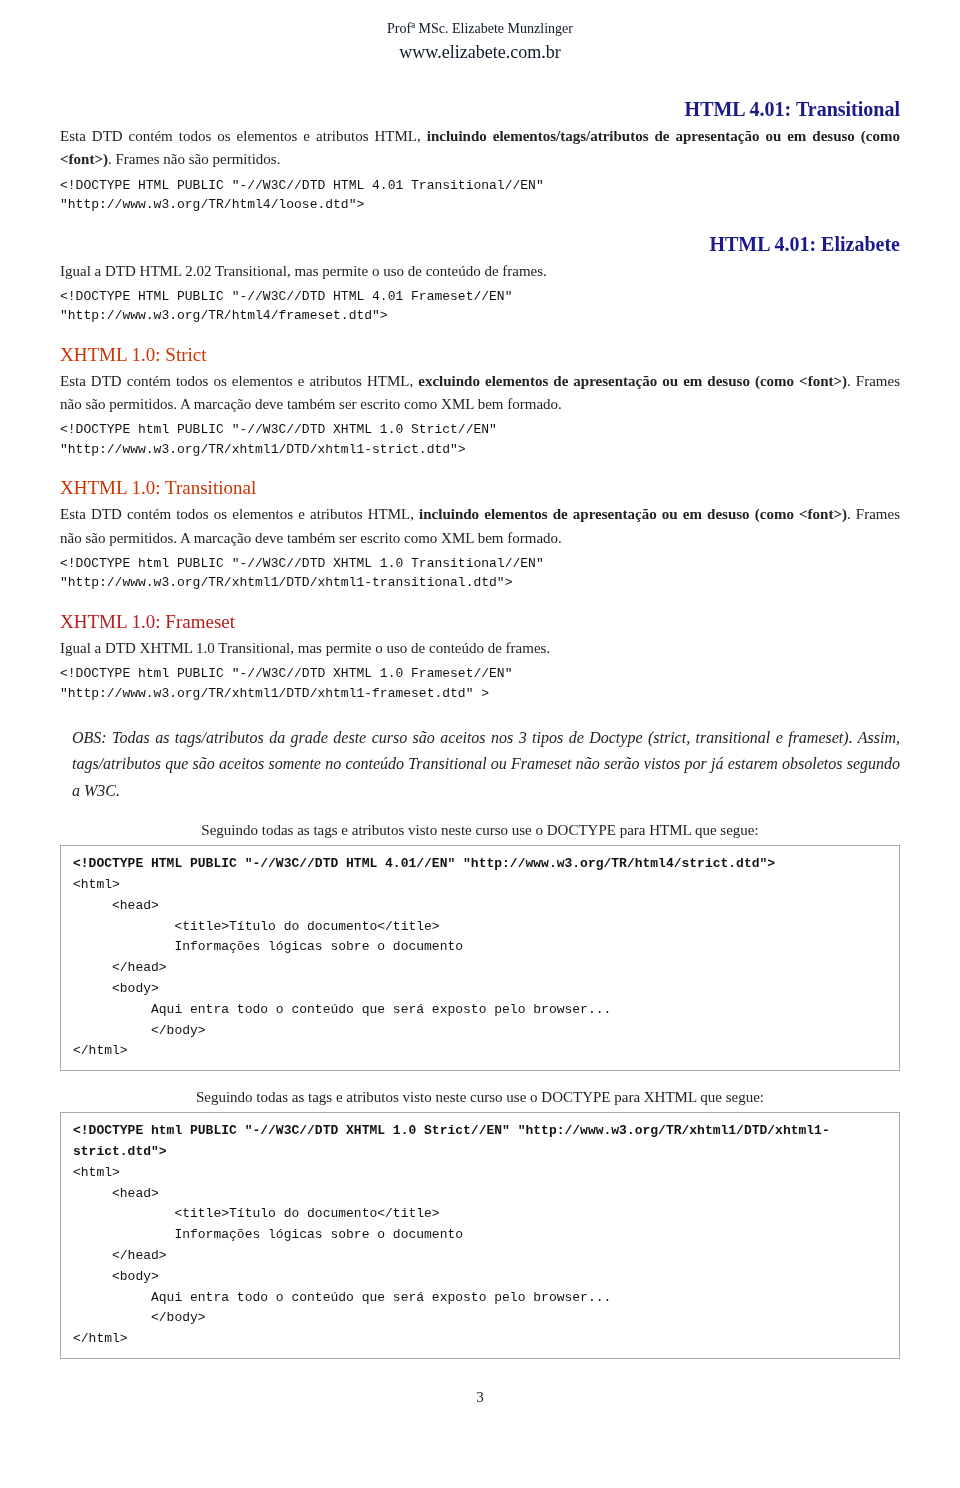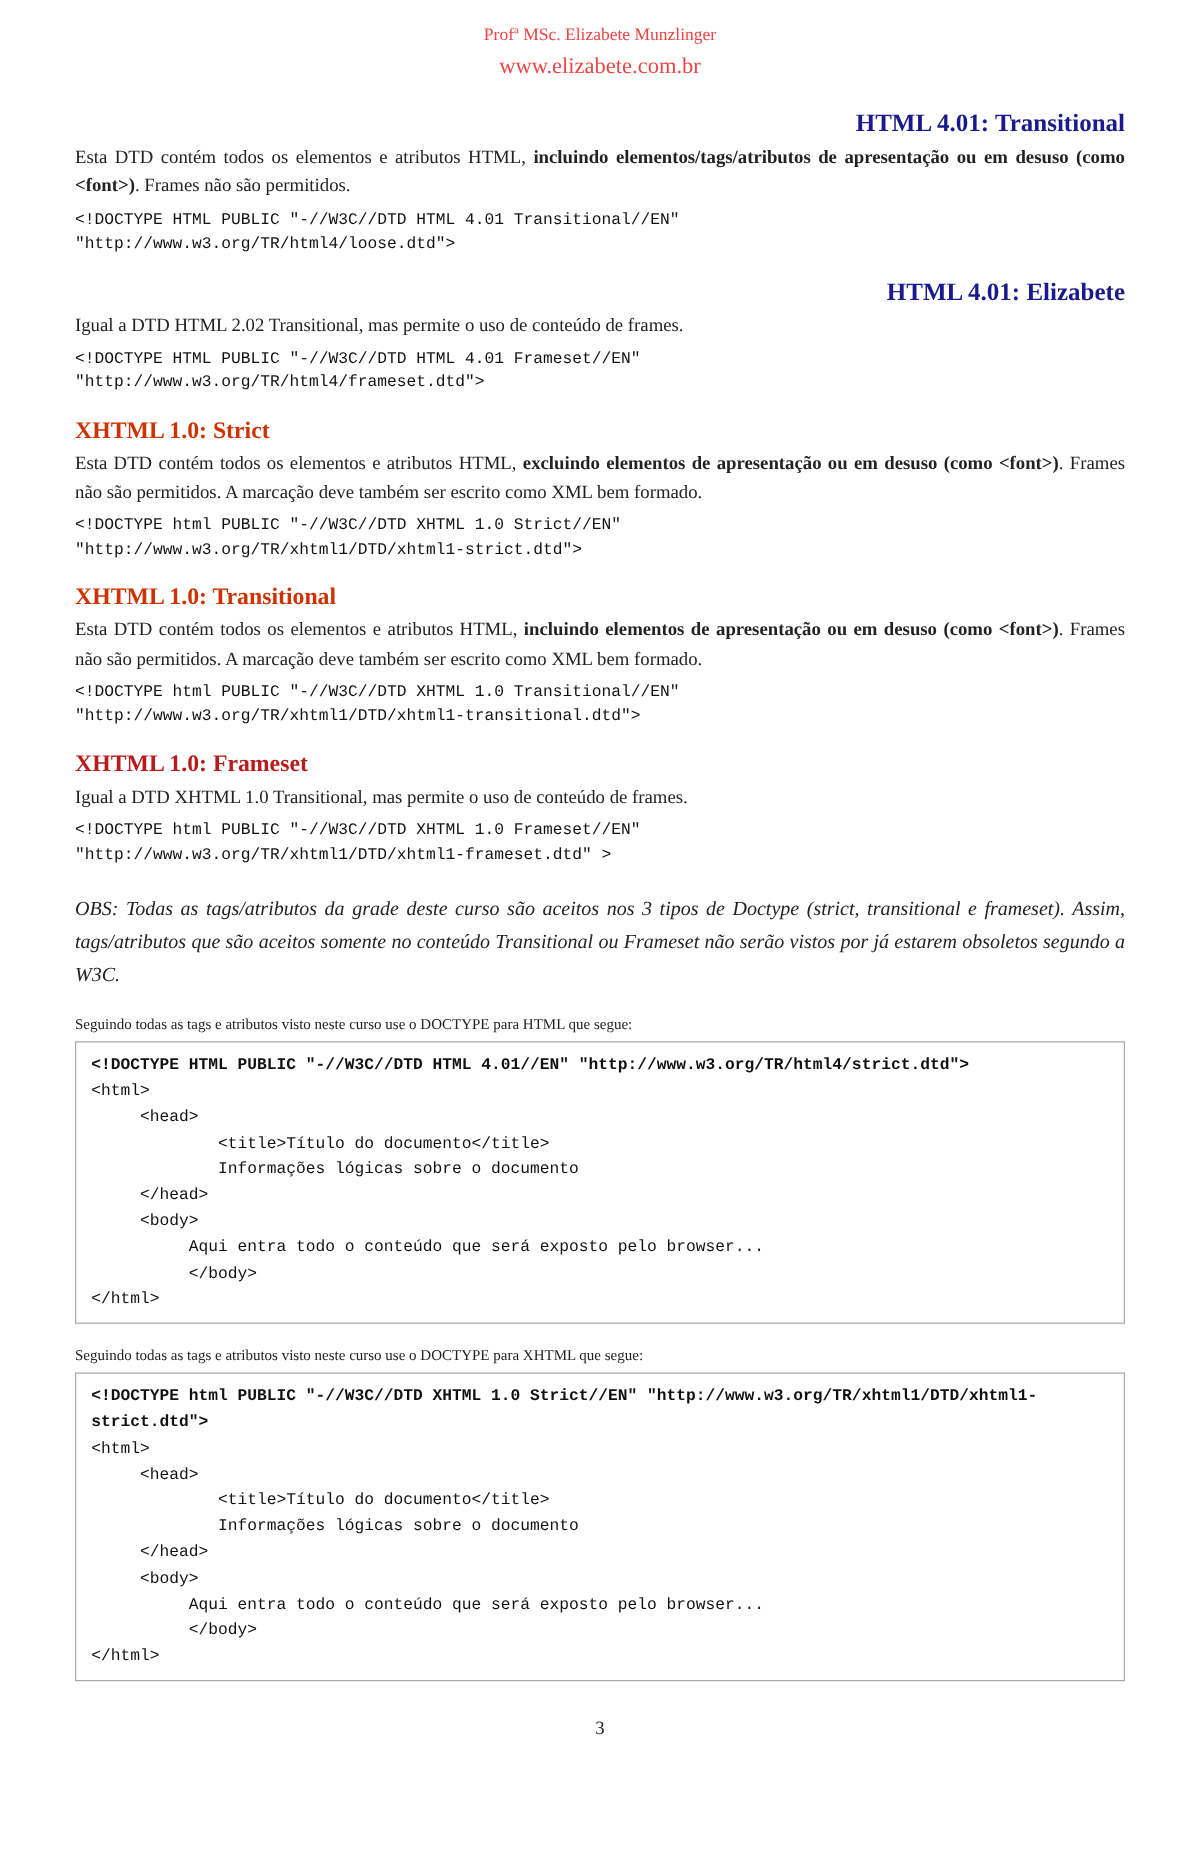--- a/index.html
+++ b/index.html
@@ -7,44 +7,44 @@
       background: #fff;
       font-family: Georgia, 'Times New Roman', serif;
       font-size: 15px;
       color: #222;
       width: 960px;
       min-height: 1488px;
       padding: 18px 60px 40px 60px;
     }
     .page-header {
       text-align: center;
-      margin-bottom: 22px;
+      margin-bottom: 32px;
       font-size: 13.5px;
-      color: #ef4444;
+      color: #0f172a;
       line-height: 1.5;
     }
     .page-header .name {
       font-size: 14px;
     }
     .page-header .url {
       font-size: 18px;
     }
     h2 {
       font-family: Georgia, serif;
       font-size: 20px;
       font-weight: bold;
       color: #1a1a8c;
       margin-top: 18px;
       margin-bottom: 4px;
       text-align: right;
     }
     h3 {
       font-family: Georgia, serif;
       font-size: 19px;
-      font-weight: bold;
+      font-weight: normal;
       color: #cc3300;
       margin-top: 18px;
       margin-bottom: 4px;
     }
     .section-body {
       font-size: 15px;
       line-height: 1.55;
       text-align: justify;
       margin-bottom: 4px;
     }
@@ -57,25 +57,25 @@
       line-height: 1.5;
       color: #111;
       white-space: pre;
     }
     .obs-block {
       font-family: Georgia, serif;
       font-style: italic;
       font-size: 16px;
       line-height: 1.65;
       text-align: justify;
-      margin: 22px 0 18px 0;
+      margin: 22px 0 18px 12px;
     }
     .seguindo-text {
-      font-size: 12px;
-      text-align: left;
+      font-size: 15px;
+      text-align: center;
       margin-bottom: 6px;
     }
     .code-box {
       border: 1px solid #aaa;
       background: #fff;
       font-family: 'Courier New', Courier, monospace;
       font-size: 13px;
       padding: 8px 12px;
       line-height: 1.6;
       margin-bottom: 18px;

